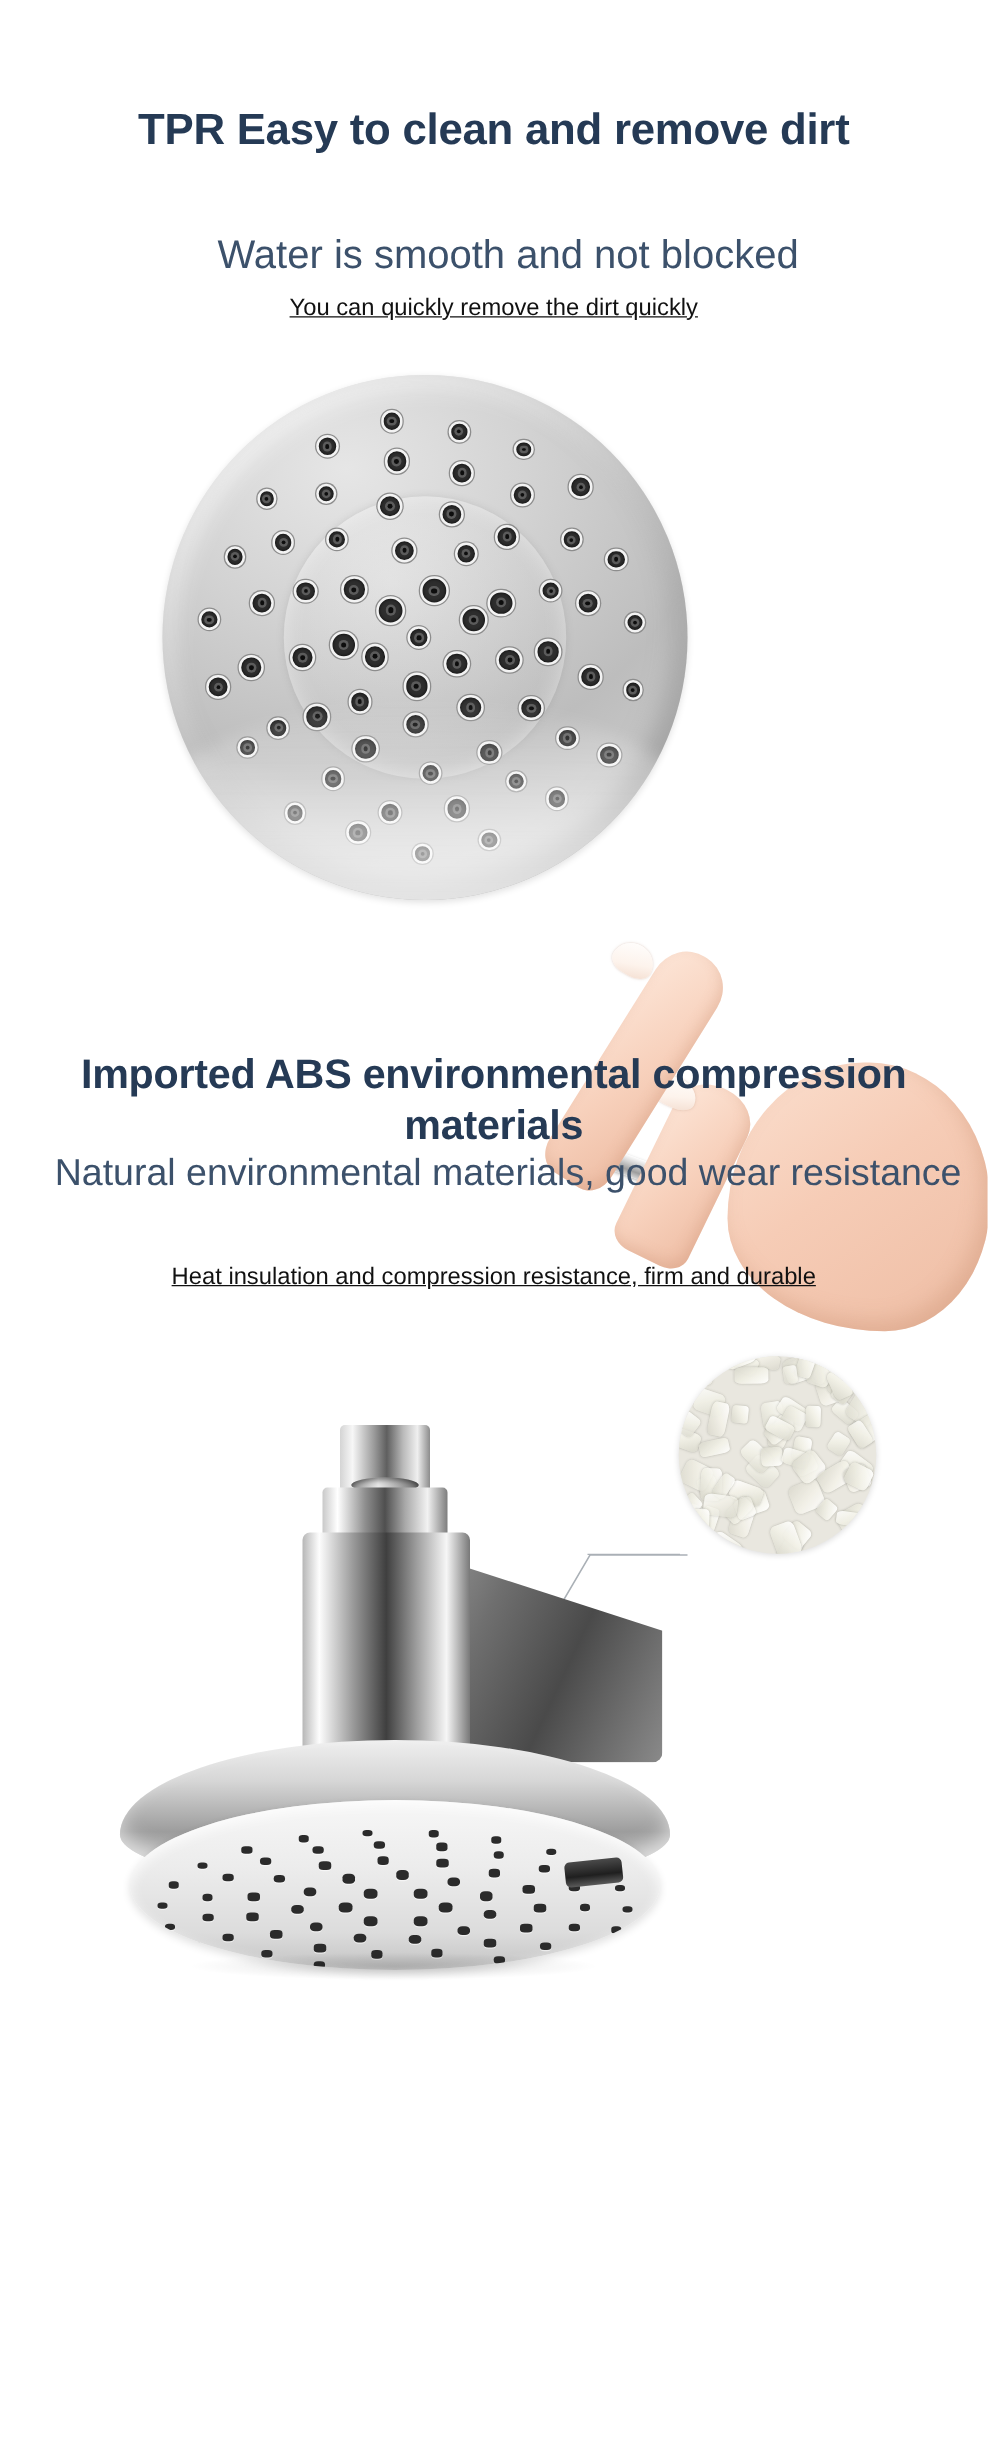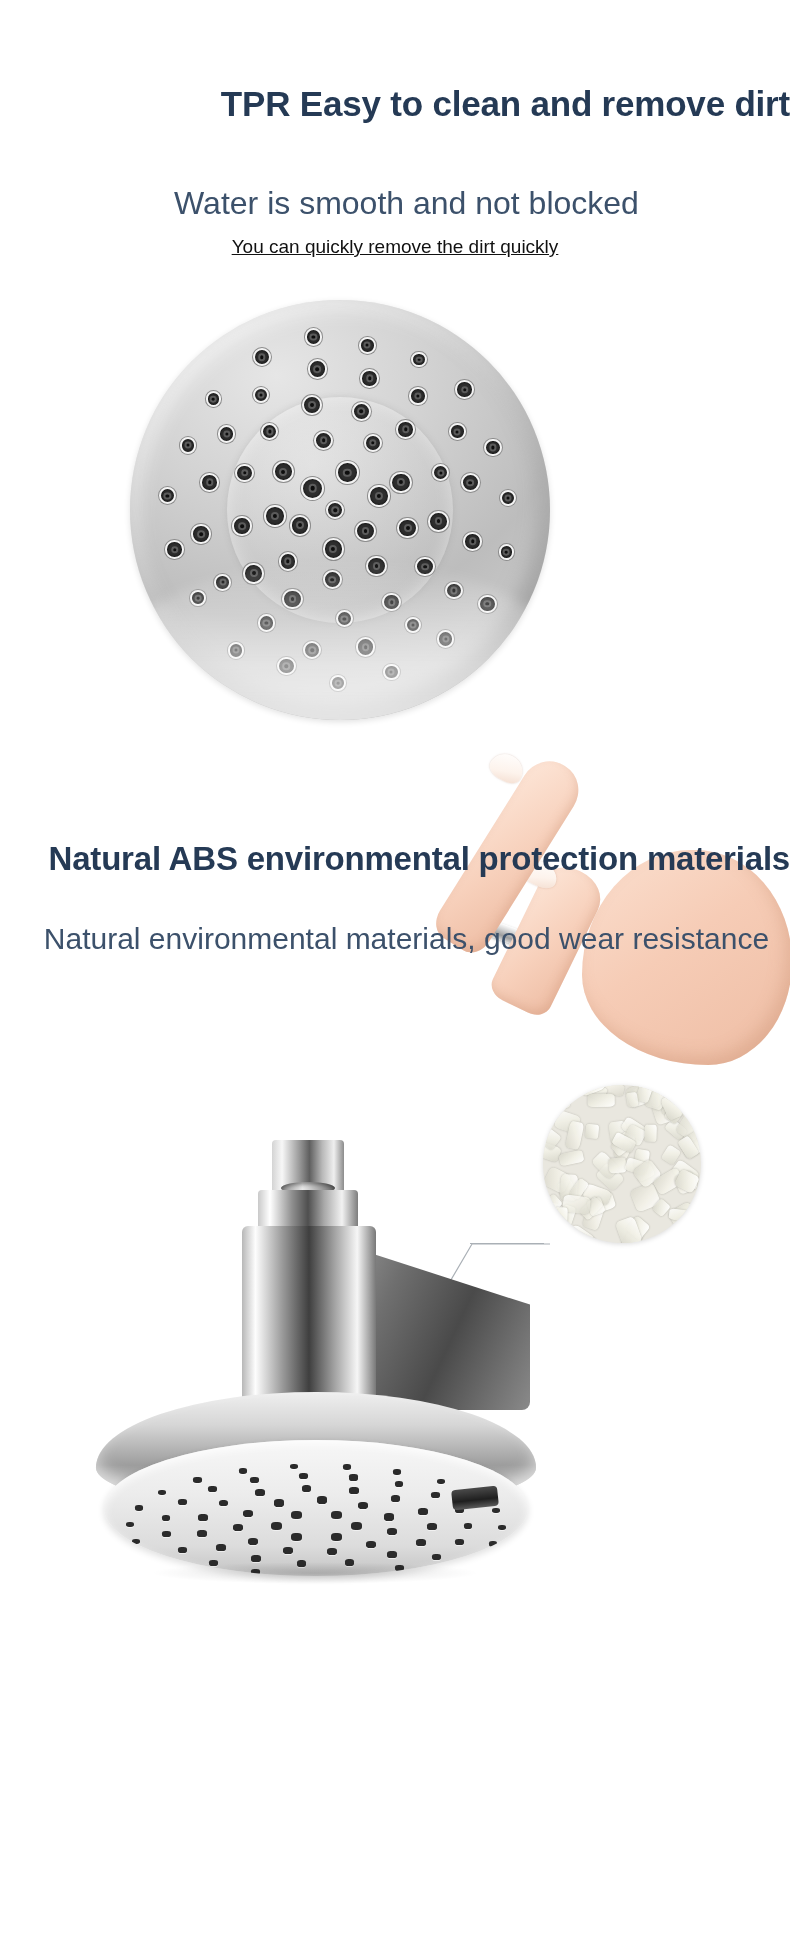--- a/index.html
+++ b/index.html
@@ -12,21 +12,20 @@
     position:relative;
   }
   .page { width:790px; height:1950px; position:relative; background:#fff; }
 
   
   .section-text { width:100%; text-align:center; }
   .h-bold {
     font-weight:bold;
     color:#253a55;
     letter-spacing:-0.2px;
-    text-align:right;
   }
   .h-sub {
     font-weight:400;
     color:#3c516b;
     padding-left:23px;
   }
   .h-note {
     font-weight:400;
     color:#111111;
     text-decoration:underline;
@@ -289,22 +288,23 @@
     <div class="lever"></div>
     <div class="hand">
       <div class="palm"></div>
       <div class="finger f-mid"></div>
       <div class="nail n-mid"></div>
       <div class="finger f-index"></div>
       <div class="nail n-index"></div>
     </div>
   </div>
 
-  <div class="section-text h-bold" id="sec2-title">Natural ABS environmental protection materials</div>
+  <div class="section-text h-bold" id="sec2-title">Imported ABS environmental compression materials</div>
   <div class="section-text h-sub" id="sec2-sub">Natural environmental materials, good wear resistance</div>
+  <div class="section-text h-note" id="sec2-note">Heat insulation and compression resistance, firm and durable</div>
 
   <div>
 
     <div class="pellet-circle">
       <div id="pellets">
           <div class="pellet" style="left: 77.6821px; top: 147.961px; width: 22.3588px; height: 14.5912px; transform: rotate(120.993deg); opacity: 0.88;"></div>
           <div class="pellet" style="left: 3.78043px; top: 149.585px; width: 26.1785px; height: 21.9839px; transform: rotate(37.7341deg); opacity: 0.8;"></div>
           <div class="pellet" style="left: 52.6822px; top: -3.21994px; width: 27.8986px; height: 11.7084px; transform: rotate(12.9588deg); opacity: 0.92;"></div>
           <div class="pellet" style="left: 109.113px; top: 2.06665px; width: 26.9362px; height: 20.7149px; transform: rotate(111.261deg); opacity: 0.87;"></div>
           <div class="pellet" style="left: 2.88827px; top: 118.832px; width: 16.8546px; height: 21.7078px; transform: rotate(26.342deg); opacity: 0.76;"></div>

